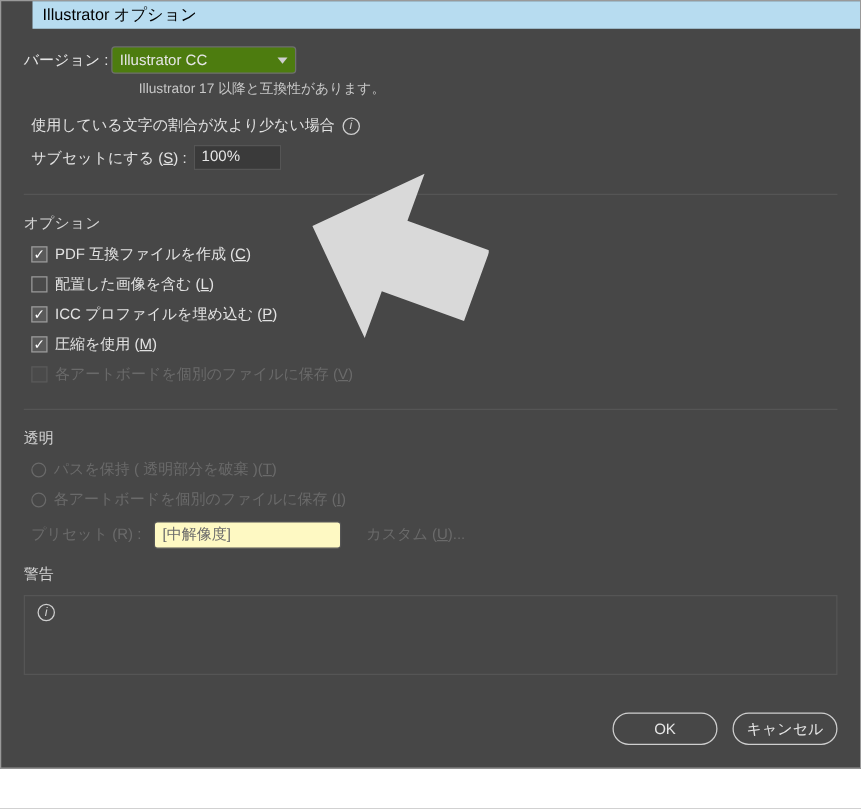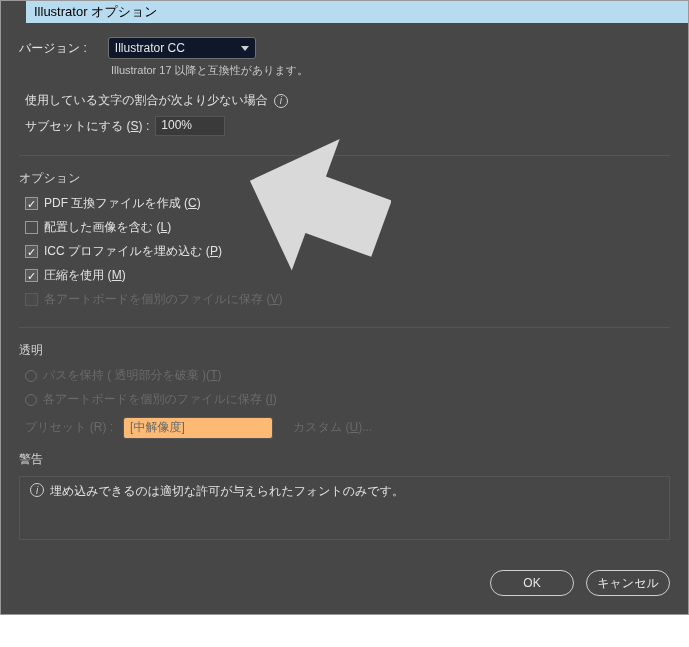--- a/index.html
+++ b/index.html
@@ -27,26 +27,26 @@
     margin-left: 25px;
   }
   .body {
     padding: 14px 18px 18px 18px;
     color: #cfcfcf;
     position: relative;
   }
   .row {
     display: flex;
     align-items: center;
-    gap: 21px;
+    gap: 2px;
     margin-bottom: 4px;
   }
   .version-label { color: #e6e6e6; }
   .select {
-    background: #0f172a;
+    background: #4d7c0f;
     border: 1px solid #6f6f6f;
     border-radius: 3px;
     color: #e6e6e6;
     padding: 2px 6px;
     width: 148px;
     height: 22px;
     display: flex;
     align-items: center;
     justify-content: space-between;
     cursor: pointer;
@@ -119,21 +119,21 @@
     border-radius: 50%;
     display: inline-flex;
     align-items: center; justify-content: center;
     font-size: 10px; font-style: italic;
     color:#cfcfcf;
   }
   .preset-row { display:flex; align-items:center; gap:10px; margin-top:8px;}
   .preset-select {
     width: 150px; height: 22px;
     border: 1px solid #555; border-radius:3px;
-    background:#fdba74; color:#6a6a6a;
+    background:#fef9c3; color:#6a6a6a;
     display:flex;align-items:center;justify-content:space-between;
     padding:0 6px;
   }
   .preset-select .caret{border-top-color:#6a6a6a;}
   .btn-custom {
     color:#6a6a6a; padding:3px 10px;
   }
   .warn-box {
     border: 1px solid #555;
     padding: 6px 10px;
@@ -247,21 +247,20 @@
           </div>
           <span class="btn-custom"><span>カスタム (</span><span class="u">U</span><span>)...</span></span>
         </div>
       </div>
     </div>
 
     <div>
       <div class="group-title">警告</div>
       <div class="warn-box">
         <span class="info-icon">i</span>
-        <span>埋め込みできるのは適切な許可が与えられたフォントのみです。</span>
       </div>
     </div>
 
     <svg class="arrow-overlay" viewBox="0 0 160 160">
       <polygon points="15,80 85,10 85,50 155,50 155,110 85,110 85,150" fill="#d9d9d9" transform="rotate(20 80 80)"></polygon>
     </svg>
 
   </div>
 
   <div class="footer">

